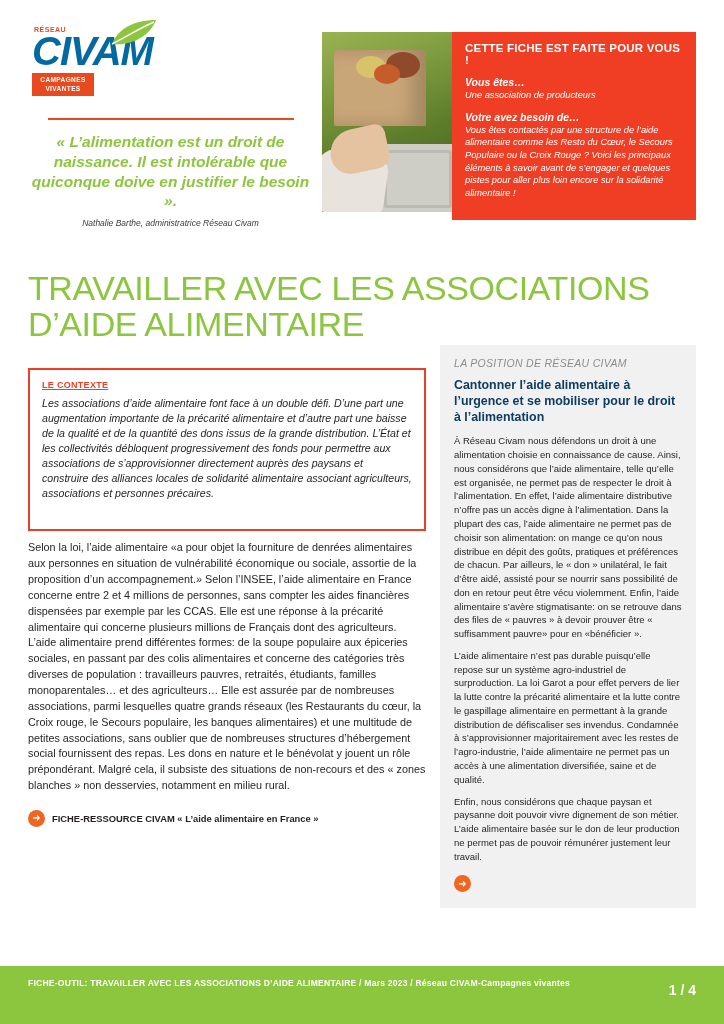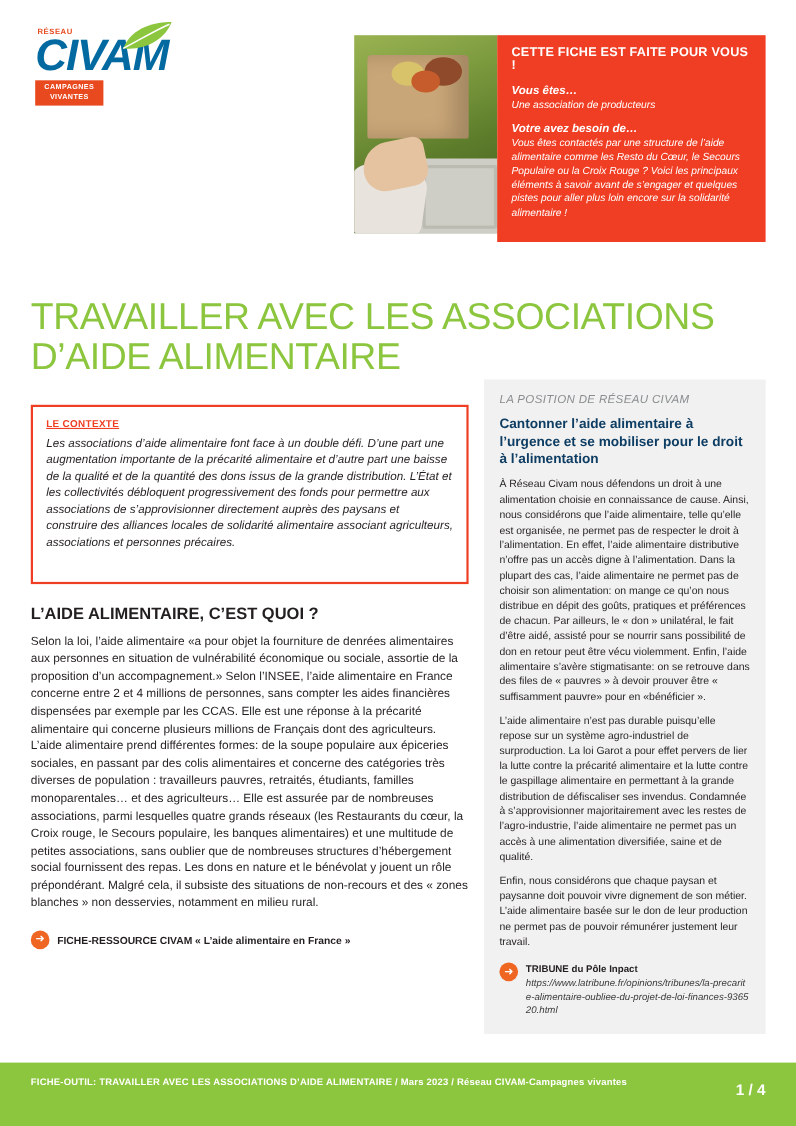--- a/index.html
+++ b/index.html
@@ -288,20 +288,25 @@
   <div class="logo-block">
     <svg class="leaf" viewBox="0 0 56 30">
       <path d="M10 26 C18 6, 40 2, 54 2 C48 18, 30 28, 10 26 Z" fill="#8cc63e"></path>
       <path d="M10 26 C22 20, 38 10, 52 4" stroke="#ffffff" stroke-width="1.4" fill="none"></path>
     </svg>
     <div class="logo-reseau">RÉSEAU</div>
     <div class="logo-civam">CIVAM</div>
     <div class="logo-sub">CAMPAGNES VIVANTES</div>
   </div>
 
+  <div class="quote-wrap">
+    <div class="quote-rule"></div>
+    <div class="quote-text">« L’alimentation est un droit de naissance. Il est intolérable que quiconque doive en justifier le besoin ».</div>
+    <div class="quote-author">Nathalie Barthe, administratrice Réseau Civam</div>
+  </div>
 
   <div class="photo">
     <div class="bag">
       <div class="veg1"></div>
       <div class="veg2"></div>
       <div class="veg3"></div>
     </div>
     <div class="crate"></div>
     <div class="arm"></div>
     <div class="hand"></div>
@@ -317,42 +322,37 @@
 </div>
 
 <div class="title">TRAVAILLER AVEC LES ASSOCIATIONS D’AIDE ALIMENTAIRE</div>
 
 <div class="left-col">
   <div class="context-box">
     <div class="context-label">LE CONTEXTE</div>
     <div class="context-text">Les associations d’aide alimentaire font face à un double défi. D’une part une augmentation importante de la précarité alimentaire et d’autre part une baisse de la qualité et de la quantité des dons issus de la grande distribution. L’État et les collectivités débloquent progressivement des fonds pour permettre aux associations de s’approvisionner directement auprès des paysans et construire des alliances locales de solidarité alimentaire associant agriculteurs, associations et personnes précaires.</div>
   </div>
 
-  <div class="section-title">L’AIDE ALIMENTAIRE, C’EST QUOI ?</div>
   <div class="body-text">Selon la loi, l’aide alimentaire «a pour objet la fourniture de denrées alimentaires aux personnes en situation de vulnérabilité économique ou sociale, assortie de la proposition d’un accompagnement.» Selon l’INSEE, l’aide alimentaire en France concerne entre 2 et 4 millions de personnes, sans compter les aides financières dispensées par exemple par les CCAS. Elle est une réponse à la précarité alimentaire qui concerne plusieurs millions de Français dont des agriculteurs. L’aide alimentaire prend différentes formes: de la soupe populaire aux épiceries sociales, en passant par des colis alimentaires et concerne des catégories très diverses de population : travailleurs pauvres, retraités, étudiants, familles monoparentales… et des agriculteurs… Elle est assurée par de nombreuses associations, parmi lesquelles quatre grands réseaux (les Restaurants du cœur, la Croix rouge, le Secours populaire, les banques alimentaires) et une multitude de petites associations, sans oublier que de nombreuses structures d’hébergement social fournissent des repas. Les dons en nature et le bénévolat y jouent un rôle prépondérant. Malgré cela, il subsiste des situations de non-recours et des « zones blanches » non desservies, notamment en milieu rural.</div>
 
   <div class="ressource">
     <span class="arrow-circle">➜</span>
     <span class="ressource-text">FICHE-RESSOURCE CIVAM « L’aide alimentaire en France »</span>
   </div>
 </div>
 
 <div class="right-col">
   <div class="pos-label">LA POSITION DE RÉSEAU CIVAM</div>
   <div class="pos-head">Cantonner l’aide alimentaire à l’urgence et se mobiliser pour le droit à l’alimentation</div>
   <p class="pos-text">À Réseau Civam nous défendons un droit à une alimentation choisie en connaissance de cause. Ainsi, nous considérons que l’aide alimentaire, telle qu’elle est organisée, ne permet pas de respecter le droit à l’alimentation. En effet, l’aide alimentaire distributive n’offre pas un accès digne à l’alimentation. Dans la plupart des cas, l’aide alimentaire ne permet pas de choisir son alimentation: on mange ce qu’on nous distribue en dépit des goûts, pratiques et préférences de chacun. Par ailleurs, le « don » unilatéral, le fait d’être aidé, assisté pour se nourrir sans possibilité de don en retour peut être vécu violemment. Enfin, l’aide alimentaire s’avère stigmatisante: on se retrouve dans des files de « pauvres » à devoir prouver être « suffisamment pauvre» pour en «bénéficier ».</p>
   <p class="pos-text">L’aide alimentaire n’est pas durable puisqu’elle repose sur un système agro-industriel de surproduction. La loi Garot a pour effet pervers de lier la lutte contre la précarité alimentaire et la lutte contre le gaspillage alimentaire en permettant à la grande distribution de défiscaliser ses invendus. Condamnée à s’approvisionner majoritairement avec les restes de l’agro-industrie, l’aide alimentaire ne permet pas un accès à une alimentation diversifiée, saine et de qualité.</p>
   <p class="pos-text">Enfin, nous considérons que chaque paysan et paysanne doit pouvoir vivre dignement de son métier. L’aide alimentaire basée sur le don de leur production ne permet pas de pouvoir rémunérer justement leur travail.</p>
 
   <div class="tribune">
     <span class="arrow-circle">➜</span>
-    <span class="tribune-body">
-      <span class="tribune-title">TRIBUNE du Pôle Inpact</span><br>
-      <span class="tribune-url">https://www.latribune.fr/opinions/tribunes/la-precarite-alimentaire-oubliee-du-projet-de-loi-finances-936520.html</span>
-    </span>
   </div>
 </div>
 
 <div class="footer">
   <div class="footer-inner">
     <div class="footer-line1">FICHE-OUTIL: TRAVAILLER AVEC LES ASSOCIATIONS D’AIDE ALIMENTAIRE / Mars 2023 / Réseau CIVAM-Campagnes vivantes</div>
   </div>
   <div class="page-num">1 / 4</div>
 </div>
 

